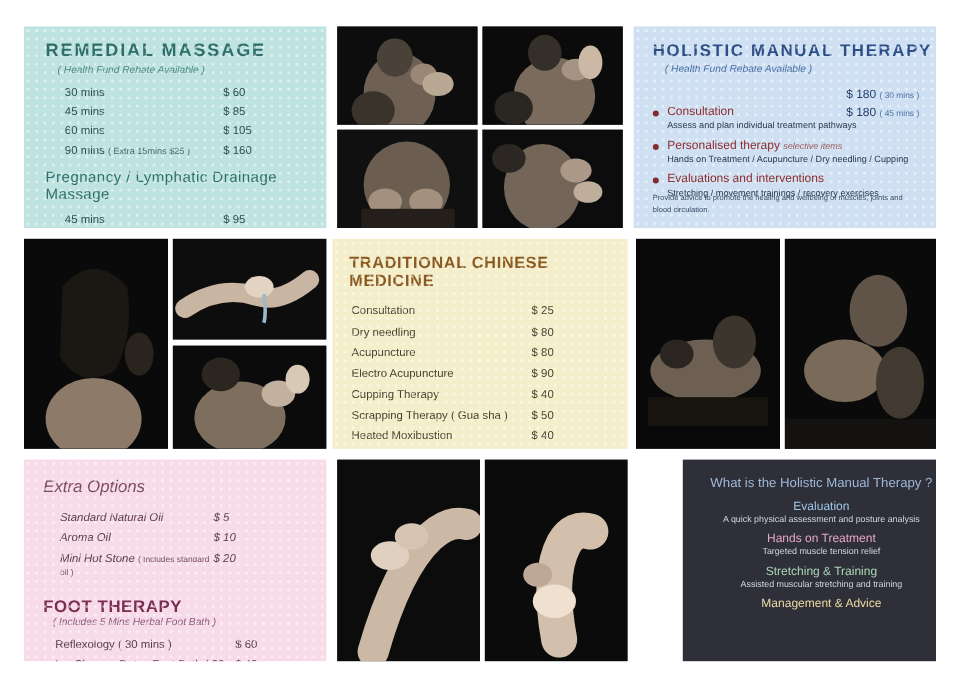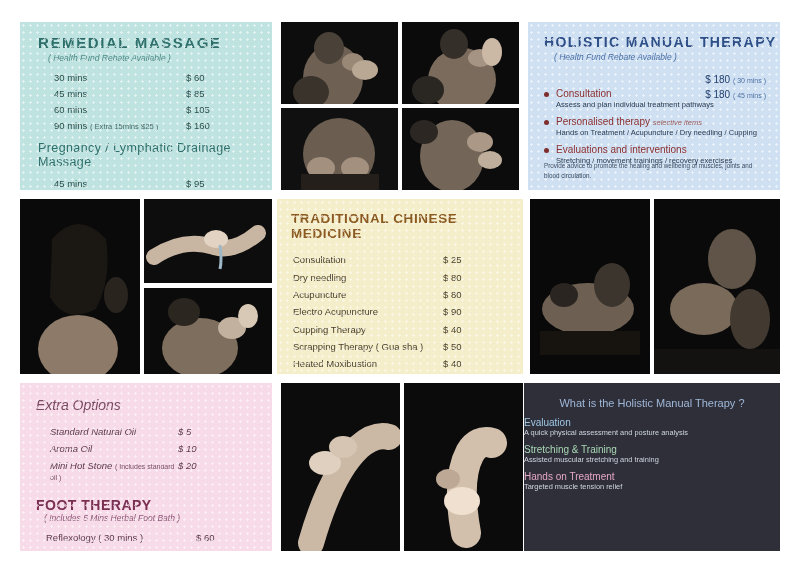--- a/index.html
+++ b/index.html
@@ -74,23 +74,23 @@
   #extra .row{color:#5c3b4e;padding:3px 0 3px 30px;font-size:9.5px;font-style:italic;}
   #extra .row .nm{width:128px;}
   #extra .row .pr{width:50px;}
   #extra .row .extra{font-style:normal;font-size:7px;color:#7a5268;}
   #extra h3{margin:12px 0 0 0;padding-left:16px;font-size:14px;font-weight:bold;color:#7a2f52;letter-spacing:.5px;}
   #extra .sub{padding-left:24px;font-size:8.5px;color:#8d5878;font-style:italic;}
   #extra .rows2 .row{font-style:normal;padding-left:26px;}
   #extra .rows2 .row .nm{width:150px;}
 
   
-  #what{right:20px;top:383px;width:256px;height:168px;background:#2f2f3a;}
+  #what{right:20px;top:383px;width:211px;height:168px;background:#2f2f3a;padding-left:20px;}
   #what h2{margin:0;padding:14px 0 8px 0;text-align:center;font-size:11px;color:#9fb8d8;font-weight:normal;}
-  .wblock{text-align:left;margin-bottom:7px;}
+  .wblock{text-align:center;margin-bottom:7px;}
   .wblock .wt{font-size:10px;color:#9ec7e6;}
   .wblock .wd{font-size:7.4px;color:#cfd6df;margin-top:0;}
   .wblock.pink .wt{color:#e6a7c5;}
   .wblock.green .wt{color:#a8d8b4;}
   .wblock.yellow .wt{color:#e8dca0;}
 
   
   .ph-img{position:absolute;inset:0;}
   .cap{position:absolute;left:6px;bottom:6px;font-size:6px;color:#cfd6df;opacity:.85;}
 </style>
@@ -342,25 +342,26 @@
       <ellipse cx="44" cy="96" rx="12" ry="10" fill="#bda896"></ellipse>
     </svg>
   </div>
 
   <div class="panel" id="what">
     <h2>What is the Holistic Manual Therapy ?</h2>
     <div class="wblock">
       <div class="wt">Evaluation</div>
       <div class="wd">A quick physical assessment and posture analysis</div>
     </div>
+    <div class="wblock pink">
+      <div class="wt">Hands on Treatment</div>
+      <div class="wd">Targeted muscle tension relief</div>
+    </div>
     <div class="wblock green">
       <div class="wt">Stretching &amp; Training</div>
       <div class="wd">Assisted muscular stretching and training</div>
     </div>
-    <div class="wblock pink">
-      <div class="wt">Hands on Treatment</div>
-      <div class="wd">Targeted muscle tension relief</div>
-    </div>
     <div class="wblock yellow">
+      <div class="wt">Management &amp; Advice</div>
     </div>
   </div>
 
 </div>
 
 </body></html>

